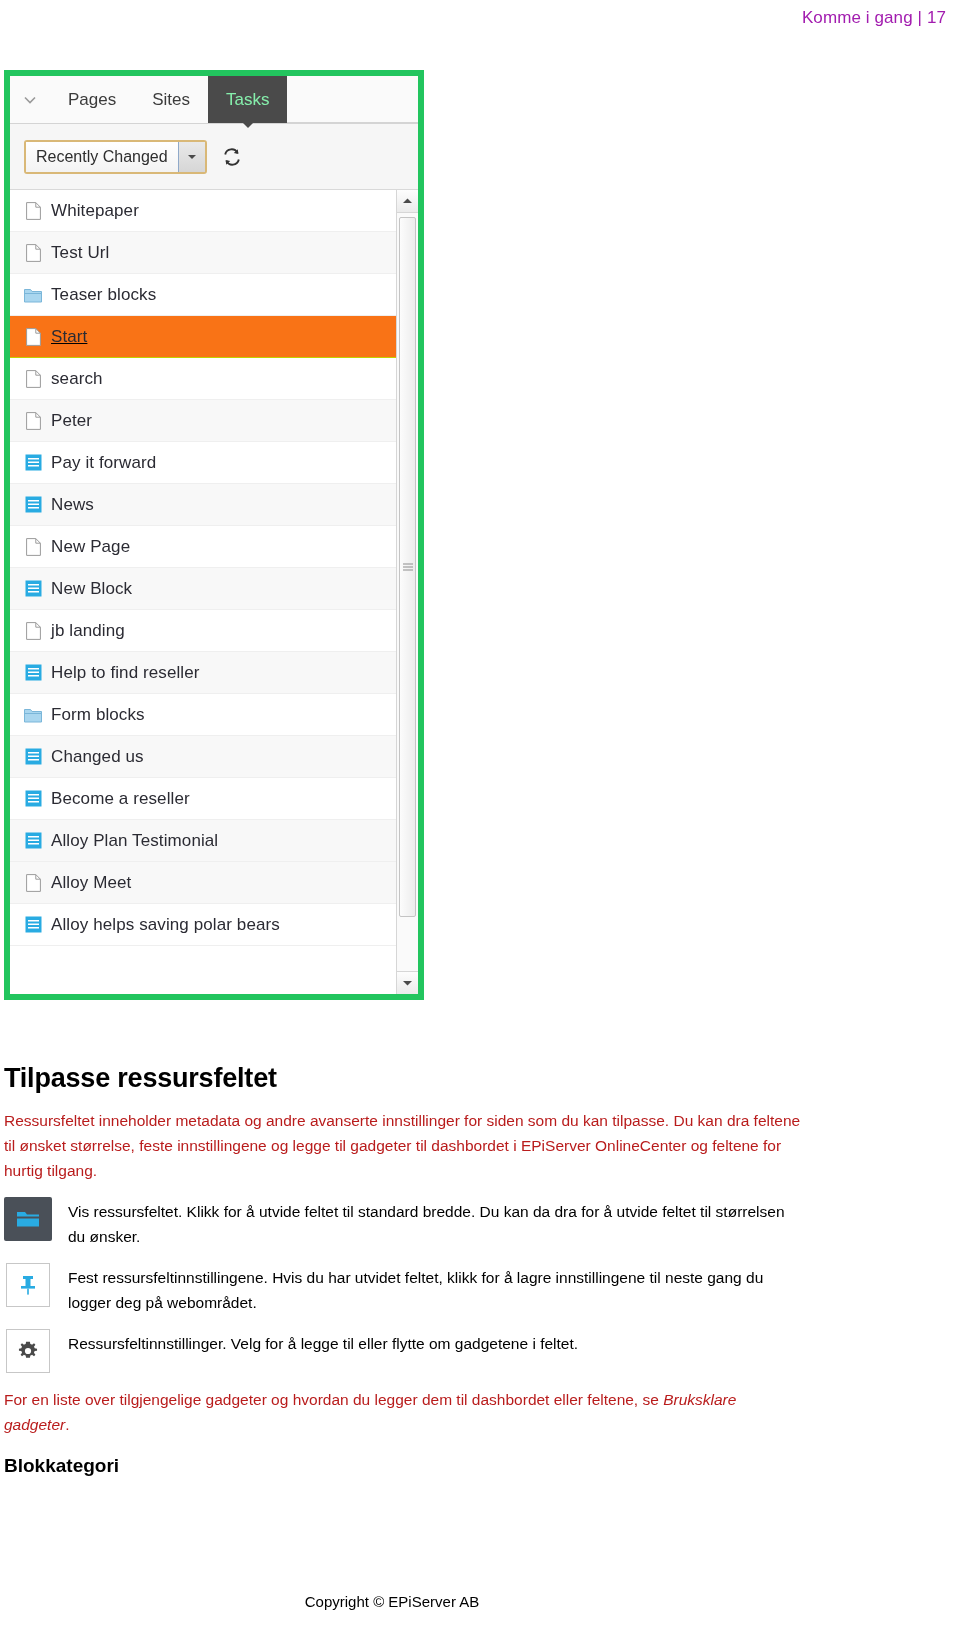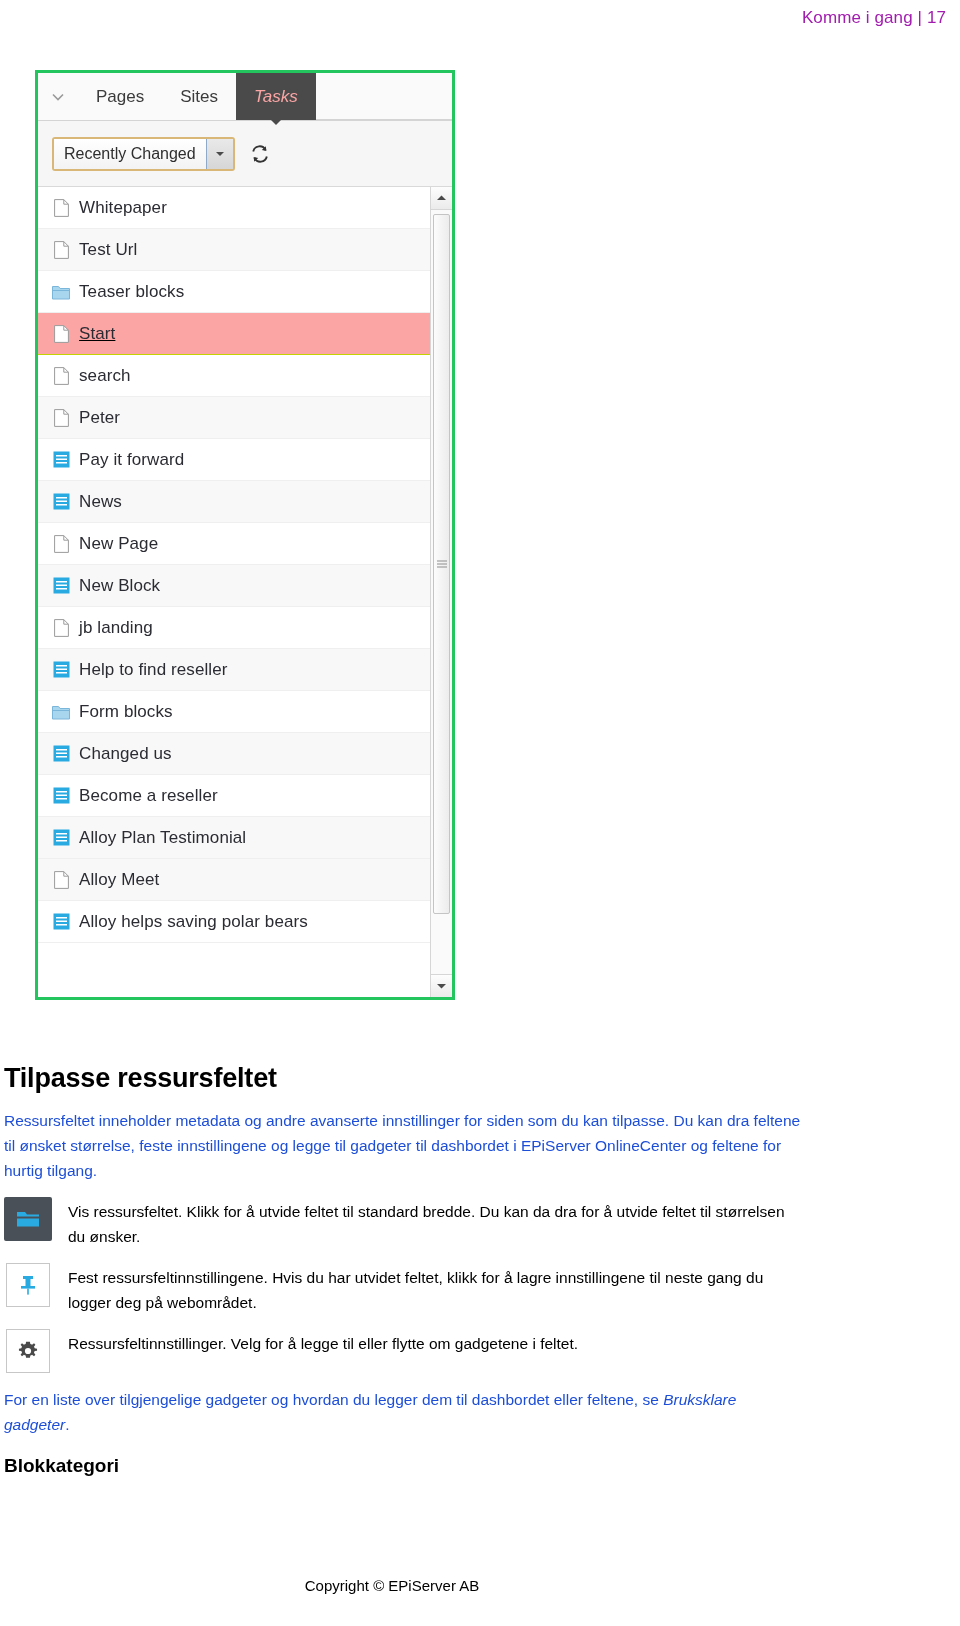--- a/index.html
+++ b/index.html
@@ -38,23 +38,22 @@
   }
 
   
   .screenshot-panel {
     position: absolute;
     left: 4px;
     top: 70px;
     width: 420px;
     height: 930px;
     background: #ffffff;
-    border: 3px solid #22c55e;
-    box-sizing: border-box;
-    margin-left: 31px;
+    border: 6px solid #22c55e;
+    box-sizing: border-box;
   }
 
   
   .tab-strip {
     position: relative;
     height: 48px;
     background: #fafafa;
     border-bottom: 1px solid #d4d4d4;
     display: flex;
     align-items: flex-end;
@@ -75,23 +74,22 @@
     display: flex;
     align-items: center;
     font-size: 17px;
     color: #3b3b3b;
     background: transparent;
     box-sizing: border-box;
     white-space: nowrap;
   }
   .tab-item.active {
     background: #4a4a4a;
-    color: #fca5a5;
+    color: #86efac;
     position: relative;
-    font-style: italic;
   }
   .tab-item.active::after {
     content: "";
     position: absolute;
     left: 50%;
     bottom: -5px;
     margin-left: -5px;
     width: 0; height: 0;
     border-left: 5px solid transparent;
     border-right: 5px solid transparent;
@@ -166,21 +164,21 @@
   .task-row {
     height: 42px;
     display: flex;
     align-items: center;
     padding-left: 14px;
     box-sizing: border-box;
     background: #ffffff;
     border-bottom: 1px solid #efefef;
   }
   .task-row.alt { background: #f8f8f8; }
-  .task-row.selected { background: #fca5a5; border-bottom-color: #c3d200; text-decoration: underline; }
+  .task-row.selected { background: #f97316; border-bottom-color: #c3d200; text-decoration: underline; }
   .task-row-label {
     font-size: 17px;
     color: #2b2b33;
     white-space: nowrap;
     margin-left: 9px;
     letter-spacing: 0.1px;
   }
   .row-icon {
     width: 18px;
     height: 20px;
@@ -253,21 +251,21 @@
     font-size: 27px;
     font-weight: bold;
     margin: 0 0 14px 0;
     letter-spacing: -0.2px;
     color: #000;
   }
   p.body-text {
     font-size: 15.5px;
     line-height: 25px;
     margin: 0 0 14px 0;
-    color: #1d4ed8;
+    color: #b91c1c;
   }
   .feature-list { margin: 6px 0 0 0; }
   .feature-item {
     display: flex;
     align-items: flex-start;
     margin-bottom: 14px;
   }
   .feature-icon {
     flex: 0 0 48px;
     width: 48px;
@@ -308,21 +306,21 @@
   h2.sub-title {
     font-size: 19px;
     font-weight: bold;
     margin: 18px 0 0 0;
     color: #000;
   }
 
   
   .page-footer {
     position: absolute;
-    bottom: 32px;
+    bottom: 16px;
     left: 0;
     width: 784px;
     text-align: center;
     font-size: 15px;
     color: #000;
   }
 </style>
 </head>
 <body>
 

